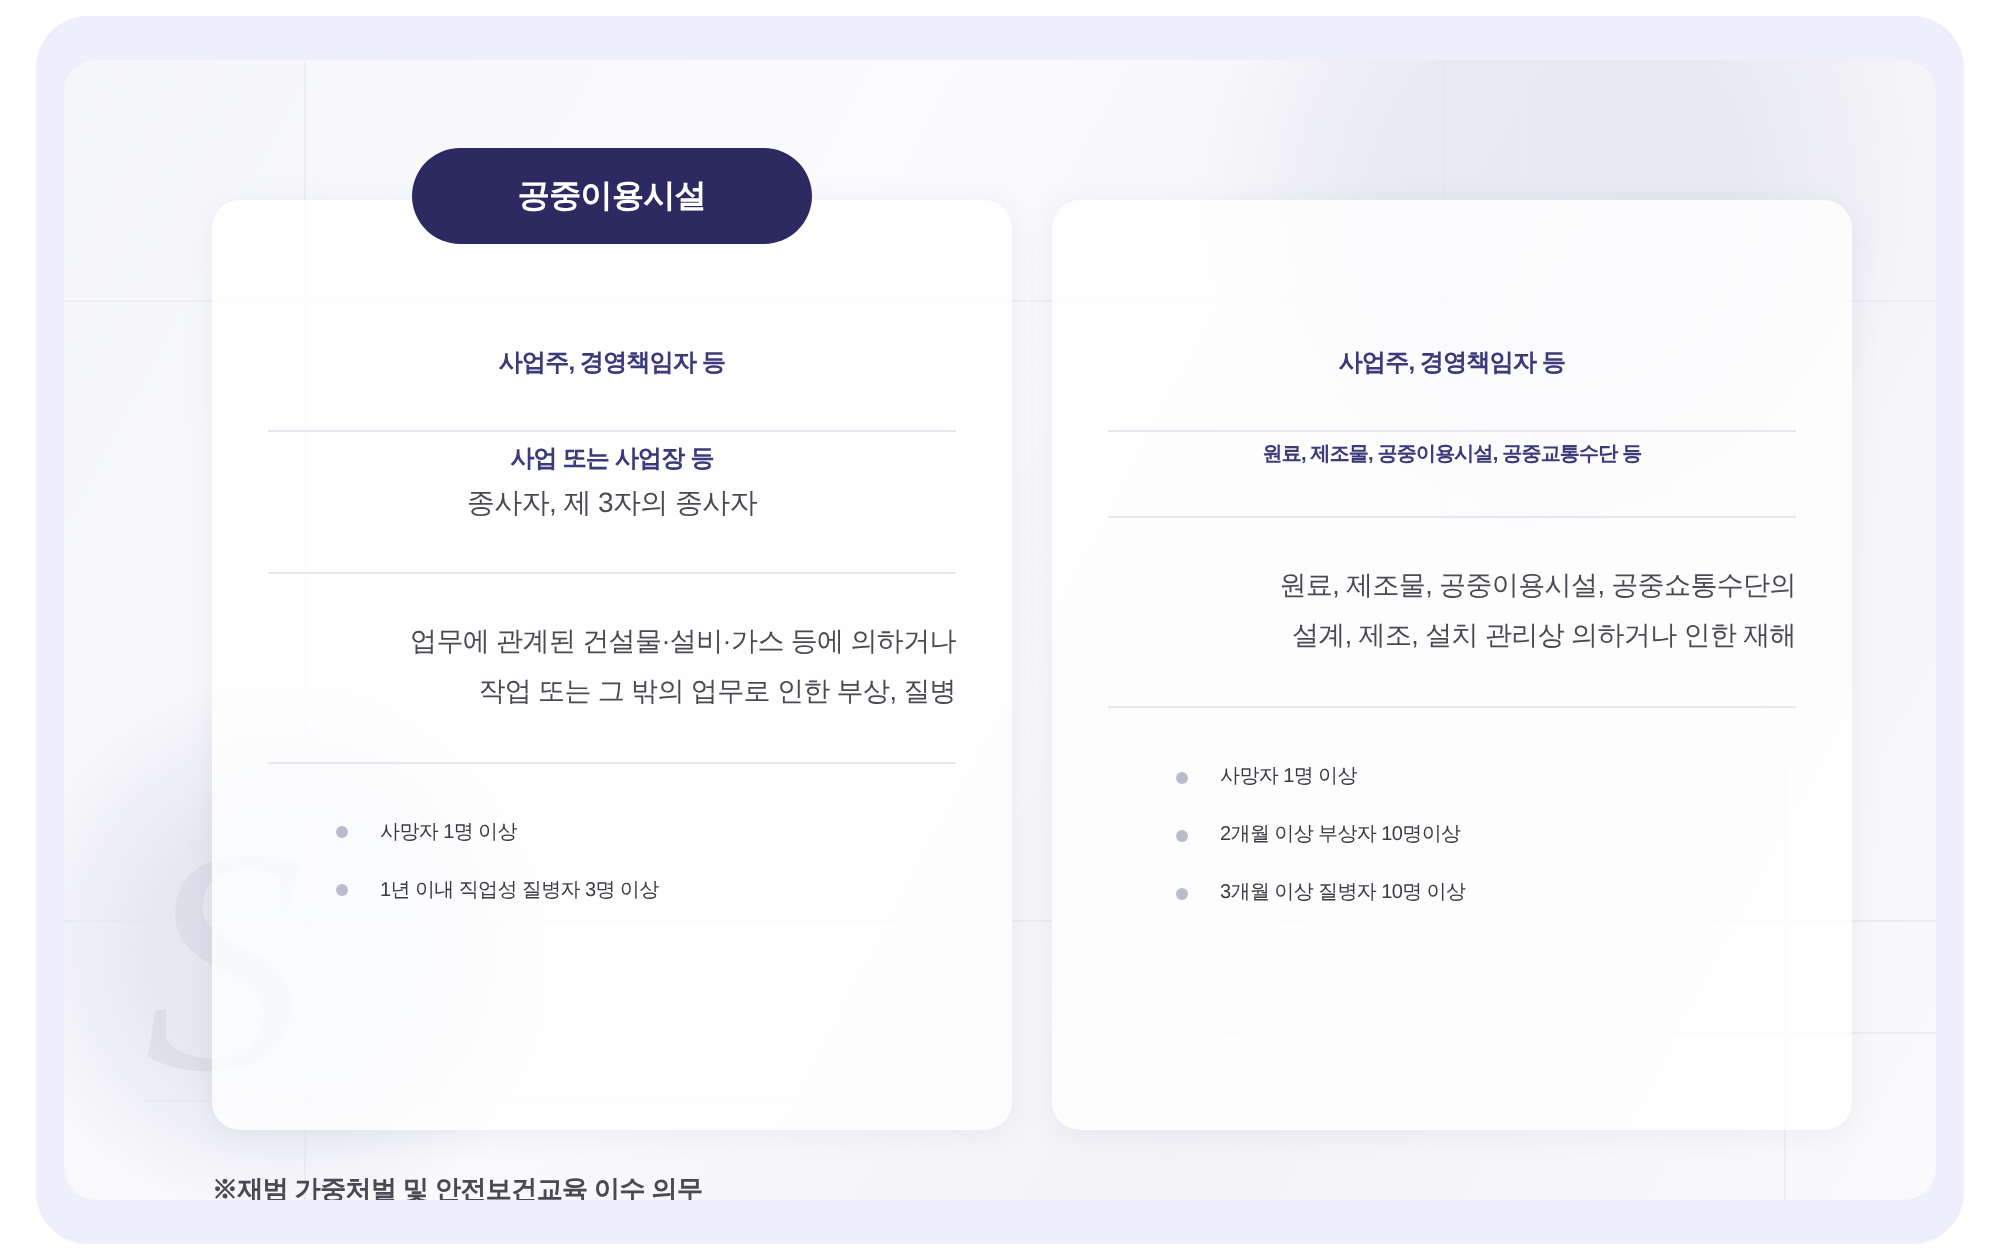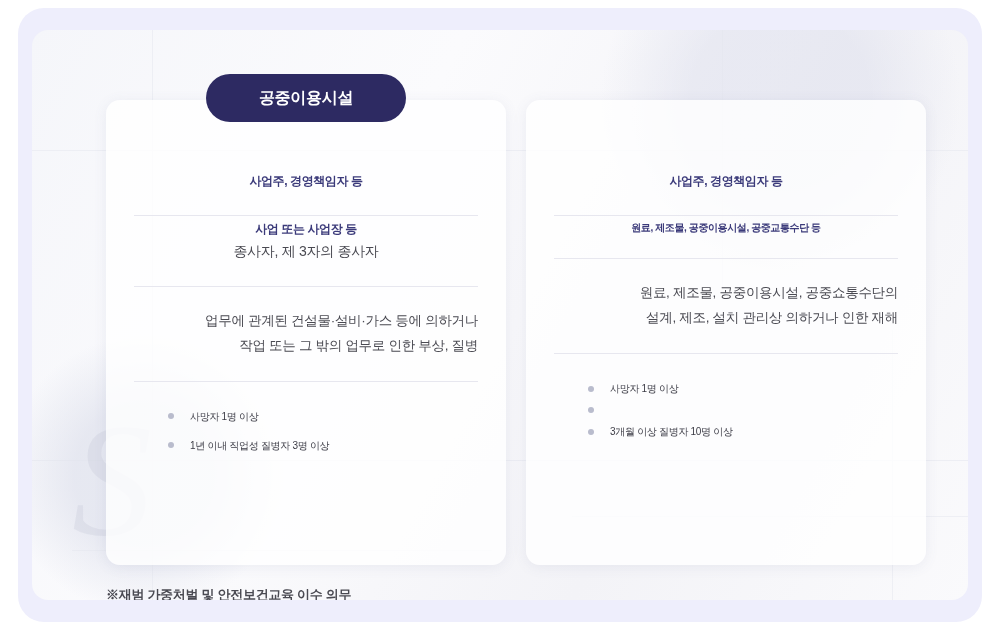--- a/index.html
+++ b/index.html
@@ -260,20 +260,21 @@
               <div class="desc">설계, 제조, 설치 관리상 의하거나 인한 재해</div>
             </div>
             <div class="sec sec-4">
               <ul class="bullets">
                 <li>
                   <span class="dot"></span>
                   <span>사망자 1명 이상</span>
                 </li>
                 <li>
                   <span class="dot"></span>
+                  <span>2개월 이상 부상자 10명이상</span>
                 </li>
                 <li>
                   <span class="dot"></span>
                   <span>3개월 이상 질병자 10명 이상</span>
                 </li>
               </ul>
             </div>
           </div>
         </div>
 

